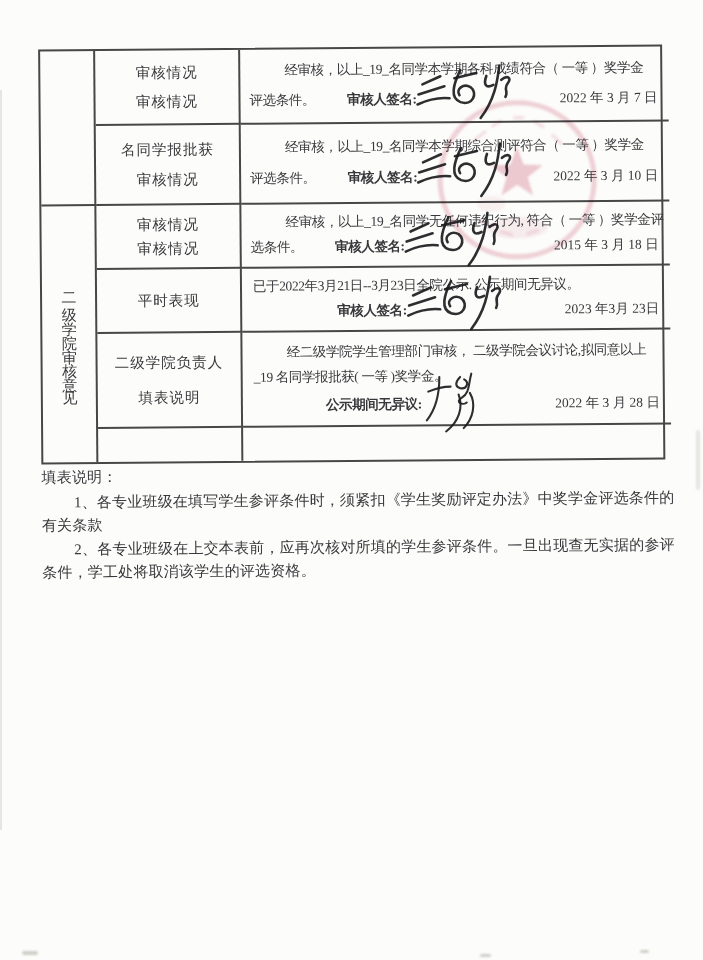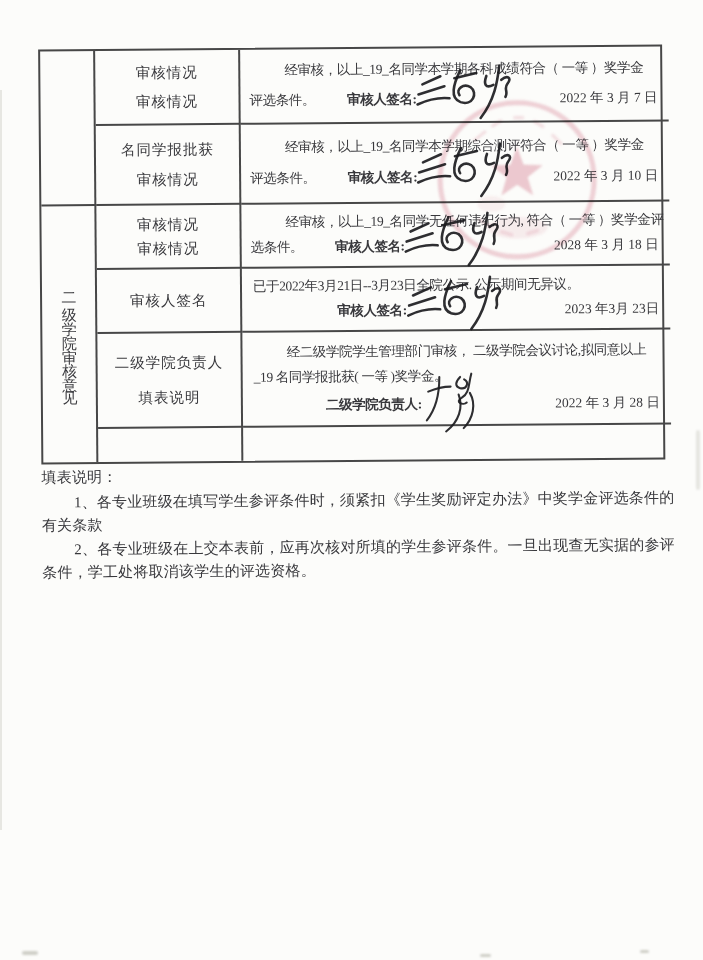--- a/index.html
+++ b/index.html
@@ -170,26 +170,26 @@
             <path class="sigpath" d="M6 22 L24 14"></path>
             <path class="sigpath" d="M2 32 L28 24"></path>
             <path class="sigpath" d="M1 42 C12 37 24 35 33 36"></path>
             <path class="sigpath" d="M44 8 C37 22 33 36 44 40 C56 44 62 31 54 25 C47 21 39 27 43 33"></path>
             <path class="sigpath" d="M38 16 L60 11"></path>
             <path class="sigpath" d="M70 14 C67 22 69 27 77 23"></path>
             <path class="sigpath" d="M83 4 C81 20 78 38 64 56"></path>
             <path class="sigpath" d="M85 18 C91 13 96 16 91 22 C87 27 92 30 89 35"></path>
           </svg>
         </span>
-        <span class="date">2028 年 3 月 18 日</span>
-      </div>
-    </div>
-
-    <div class="cell br bb lbl">
-      <span>审核人签名</span>
+        <span class="date">2015 年 3 月 18 日</span>
+      </div>
+    </div>
+
+    <div class="cell br bb lbl">
+      <span>平时表现</span>
     </div>
     <div class="cell bb content">
       <div class="line1 noindent">已于2022年3月21日--3月23日全院公示. 公示期间无异议。</div>
       <div class="sigline">
         <span class="signlab gap-b">审核人签名:</span>
         <span class="sigslot sig-a">
           <svg width="100" height="66" viewBox="0 0 100 66">
             <path class="sigpath" d="M6 22 L24 14"></path>
             <path class="sigpath" d="M2 32 L28 24"></path>
             <path class="sigpath" d="M1 42 C12 37 24 35 33 36"></path>
@@ -205,21 +205,21 @@
     </div>
 
     <div class="cell br bb lbl">
       <span>二级学院负责人</span>
       <span>填表说明</span>
     </div>
     <div class="cell bb content">
       <div class="line1">经二级学院学生管理部门审核， 二级学院会议讨论,拟同意以上</div>
       <div class="linemid">_19 名同学报批获( 一等 )奖学金。</div>
       <div class="sigline">
-        <span class="signlab gap-c">二级学院负责人:</span>
+        <span class="signlab gap-c">公示期间无异议:</span>
         <span class="sigslot sig-b">
           <svg width="64" height="80" viewBox="0 0 80 80">
             <path class="sigpath" d="M8 24 C18 20 28 18 36 18"></path>
             <path class="sigpath" d="M22 6 C22 26 19 44 6 60"></path>
             <path class="sigpath" d="M48 6 C42 12 41 18 48 20 C56 22 60 13 53 9"></path>
             <path class="sigpath" d="M62 2 C58 16 60 26 50 32 C40 38 52 42 56 38"></path>
             <path class="sigpath" d="M46 28 C52 44 46 62 30 74"></path>
             <path class="sigpath" d="M60 26 C68 40 64 58 52 70"></path>
           </svg>
         </span>

